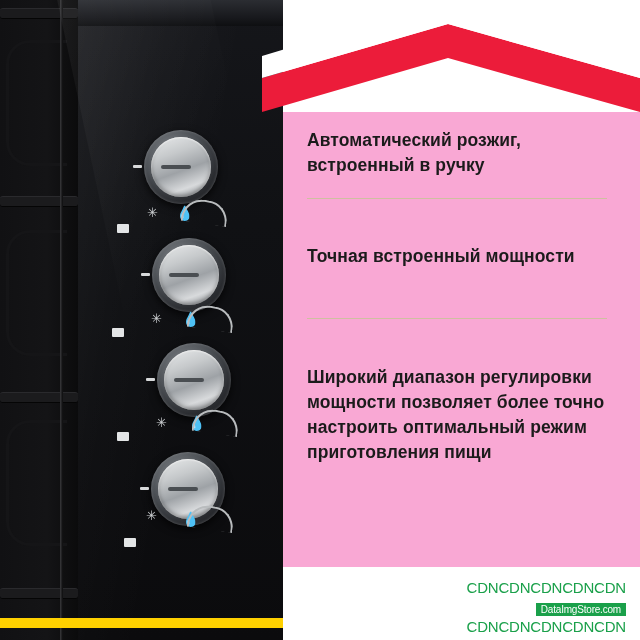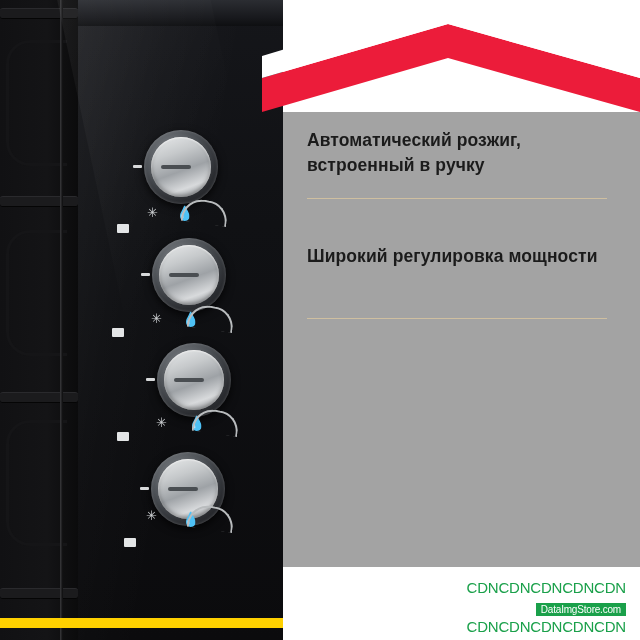--- a/index.html
+++ b/index.html
@@ -170,21 +170,21 @@
     height: 112px;
   }
 
   
   .panel {
     position: absolute;
     left: 283px;
     top: 112px;
     width: 357px;
     height: 455px;
-    background: #a3a3a3;
+    background: #f9a8d4;
     text-decoration: underline;
   }
   .feature {
     position: absolute;
     left: 24px;
     width: 312px;
     color: #1b1b1b;
     font-weight: bold;
     font-size: 17.5px;
     line-height: 25px;
@@ -294,23 +294,24 @@
   <svg class="chevron" viewBox="0 0 378 112">
     <polygon points="0,112 0,78 186,24 378,78 378,112 186,58" fill="#ec1c3a"></polygon>
     <polygon points="0,78 186,24 378,78 378,56 186,0 0,56" fill="#ffffff"></polygon>
   </svg>
 
   <div class="panel">
 
     <div class="feature" style="top:16px">Автоматический розжиг, встроенный в ручку</div>
     <div class="divider" style="top:86px"></div>
 
-    <div class="feature" style="top:132px">Широкий регулировка мощности</div>
+    <div class="feature" style="top:132px">Точная встроенный мощности</div>
     <div class="divider" style="top:206px"></div>
 
+    <div class="feature" style="top:253px">Широкий диапазон регулировки мощности позволяет более точно настроить оптимальный режим приготовления пищи</div>
   </div>
 
   <div class="yellow-bar"></div>
 
   <div class="wm wm-top">CDNCDNCDNCDNCDN</div>
   <div class="wm wm-mid">DataImgStore.com</div>
   <div class="wm wm-bot">CDNCDNCDNCDNCDN</div>
 
 </div>
 

